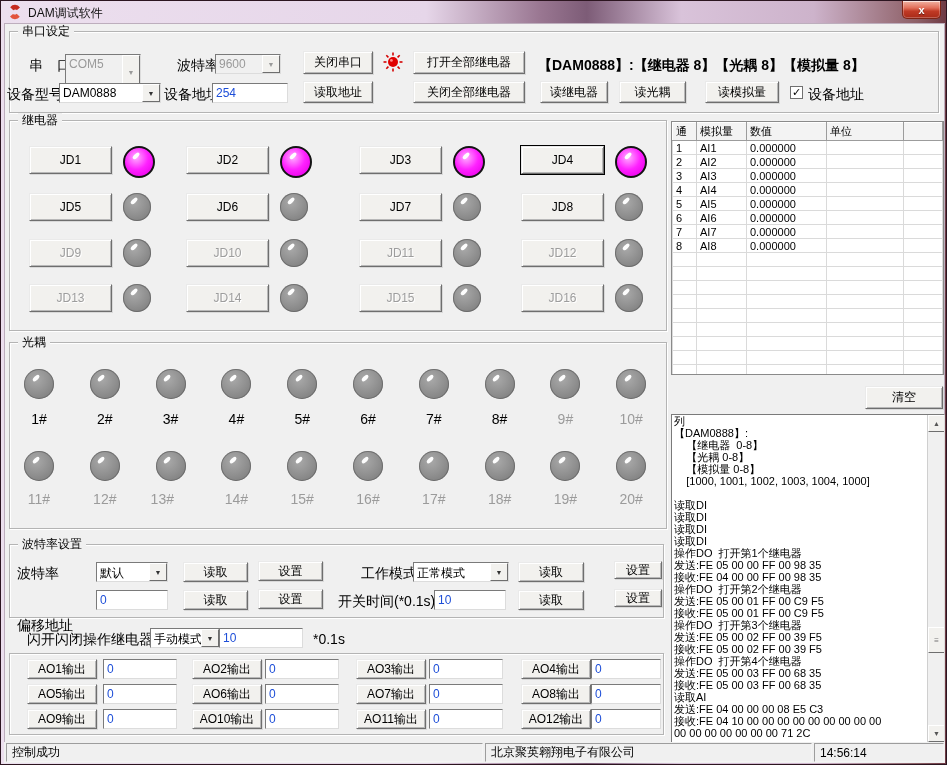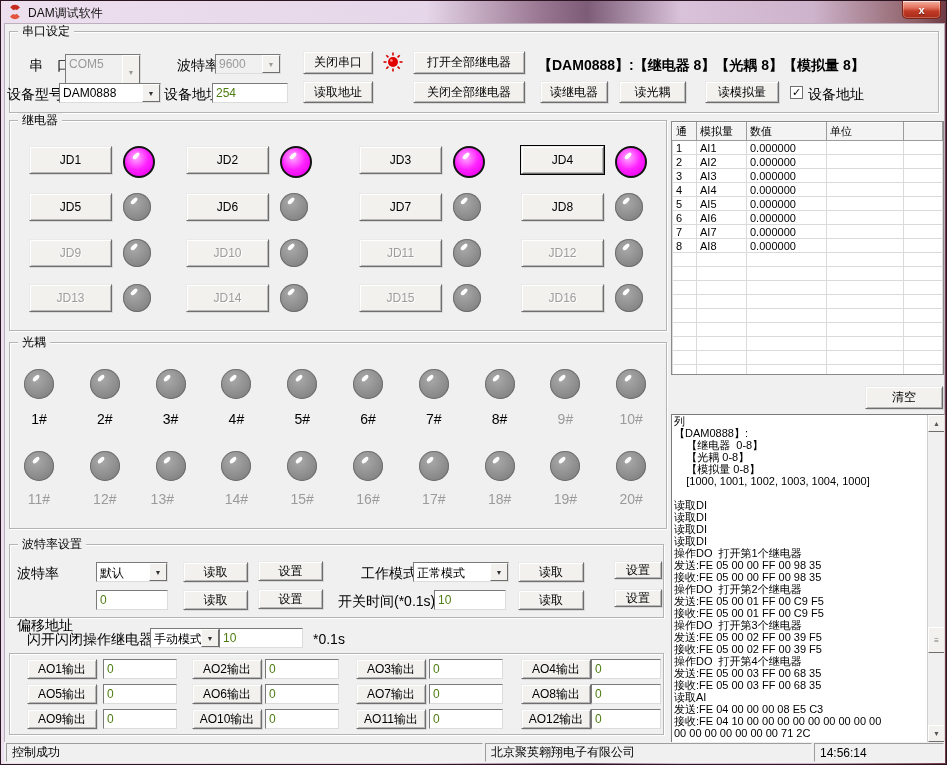--- a/index.html
+++ b/index.html
@@ -29,21 +29,21 @@
     border:1px solid;border-color:#eaeaea #6e6e6e #6e6e6e #eaeaea;
     box-shadow:inset 1px 1px 0 #ffffff, inset -1px -1px 0 #b8b8b8, 1px 1px 0 #d9d9d9;
     font-size:12px;display:flex;align-items:center;justify-content:center;cursor:pointer;padding:0;white-space:nowrap;
     font-family:inherit;color:#000;
   }
   .btn.dim{color:#9d9d9d;text-shadow:1px 1px 0 #fff;}
   .btn.focused{box-shadow:0 0 0 1px #000, inset 1px 1px 0 #ffffff, inset -1px -1px 0 #b8b8b8;}
   .field{
     position:absolute;box-sizing:border-box;background:#fff;
     border:1px solid;border-color:#7a7a7a #dcdcdc #dcdcdc #7a7a7a;
-    font-size:12px;padding:1px 3px;font-family:inherit;color:#4d7c0f;outline:none;
+    font-size:12px;padding:1px 3px;font-family:inherit;color:#1d4ed8;outline:none;
   }
   .combo{
     position:absolute;box-sizing:border-box;background:#fff;
     border:1px solid;border-color:#7a7a7a #dcdcdc #dcdcdc #7a7a7a;
     font-size:12px;cursor:pointer;
   }
   .combo .val{position:absolute;left:3px;top:2px;right:18px;overflow:hidden;white-space:nowrap;}
   .combo .arrow{
     position:absolute;right:0px;top:0px;bottom:0px;width:16px;background:#f2f1ee;
     border:1px solid;border-color:#fff #6e6e6e #6e6e6e #fff;
@@ -332,21 +332,21 @@
         <div class="log-line">    【光耦 0-8】</div>
         <div class="log-line">    【模拟量 0-8】</div>
         <div class="log-line">    [1000, 1001, 1002, 1003, 1004, 1000]</div>
         <div class="log-line"> </div>
         <div class="log-line">读取DI</div>
         <div class="log-line">读取DI</div>
         <div class="log-line">读取DI</div>
         <div class="log-line">读取DI</div>
         <div class="log-line">操作DO  打开第1个继电器</div>
         <div class="log-line">发送:FE 05 00 00 FF 00 98 35</div>
-        <div class="log-line">接收:FE 05 00 00 FF 00 98 35</div>
+        <div class="log-line">接收:FE 04 00 00 FF 00 98 35</div>
         <div class="log-line">操作DO  打开第2个继电器</div>
         <div class="log-line">发送:FE 05 00 01 FF 00 C9 F5</div>
         <div class="log-line">接收:FE 05 00 01 FF 00 C9 F5</div>
         <div class="log-line">操作DO  打开第3个继电器</div>
         <div class="log-line">发送:FE 05 00 02 FF 00 39 F5</div>
         <div class="log-line">接收:FE 05 00 02 FF 00 39 F5</div>
         <div class="log-line">操作DO  打开第4个继电器</div>
         <div class="log-line">发送:FE 05 00 03 FF 00 68 35</div>
         <div class="log-line">接收:FE 05 00 03 FF 00 68 35</div>
         <div class="log-line">读取AI</div>

